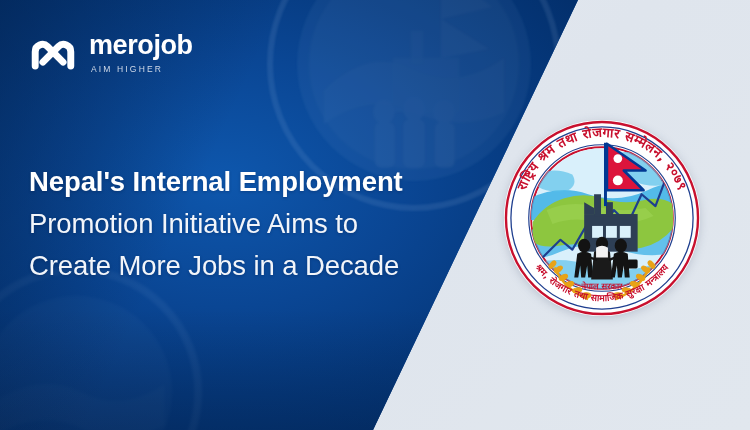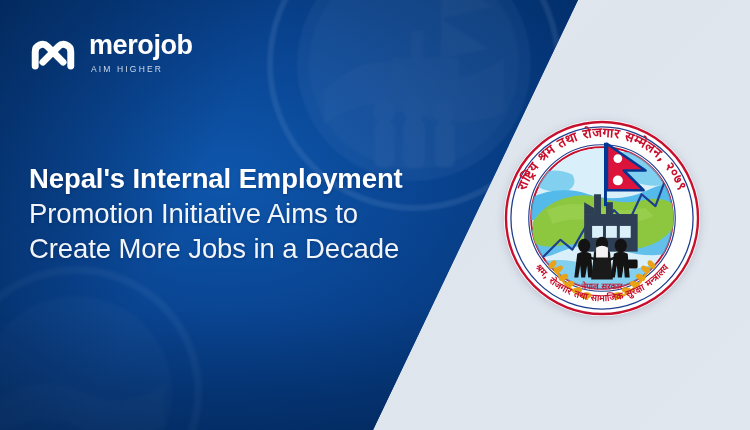--- a/index.html
+++ b/index.html
@@ -95,21 +95,21 @@
   }
 
   
   .headline {
     position:absolute;
     left:29px; top:161px;
     width:404px;
     z-index:6;
     color:#f2f5fa;
     font-size:27.5px;
-    line-height:35px;
+    line-height:42px;
     font-weight:400;
     letter-spacing:-0.1px;
     text-shadow:0 1px 3px rgba(0,20,55,.30);
   }
   .headline b { font-weight:700; color:#ffffff; }
 
   
   .emblem {
     position:absolute;
     left:503px; top:119px;

